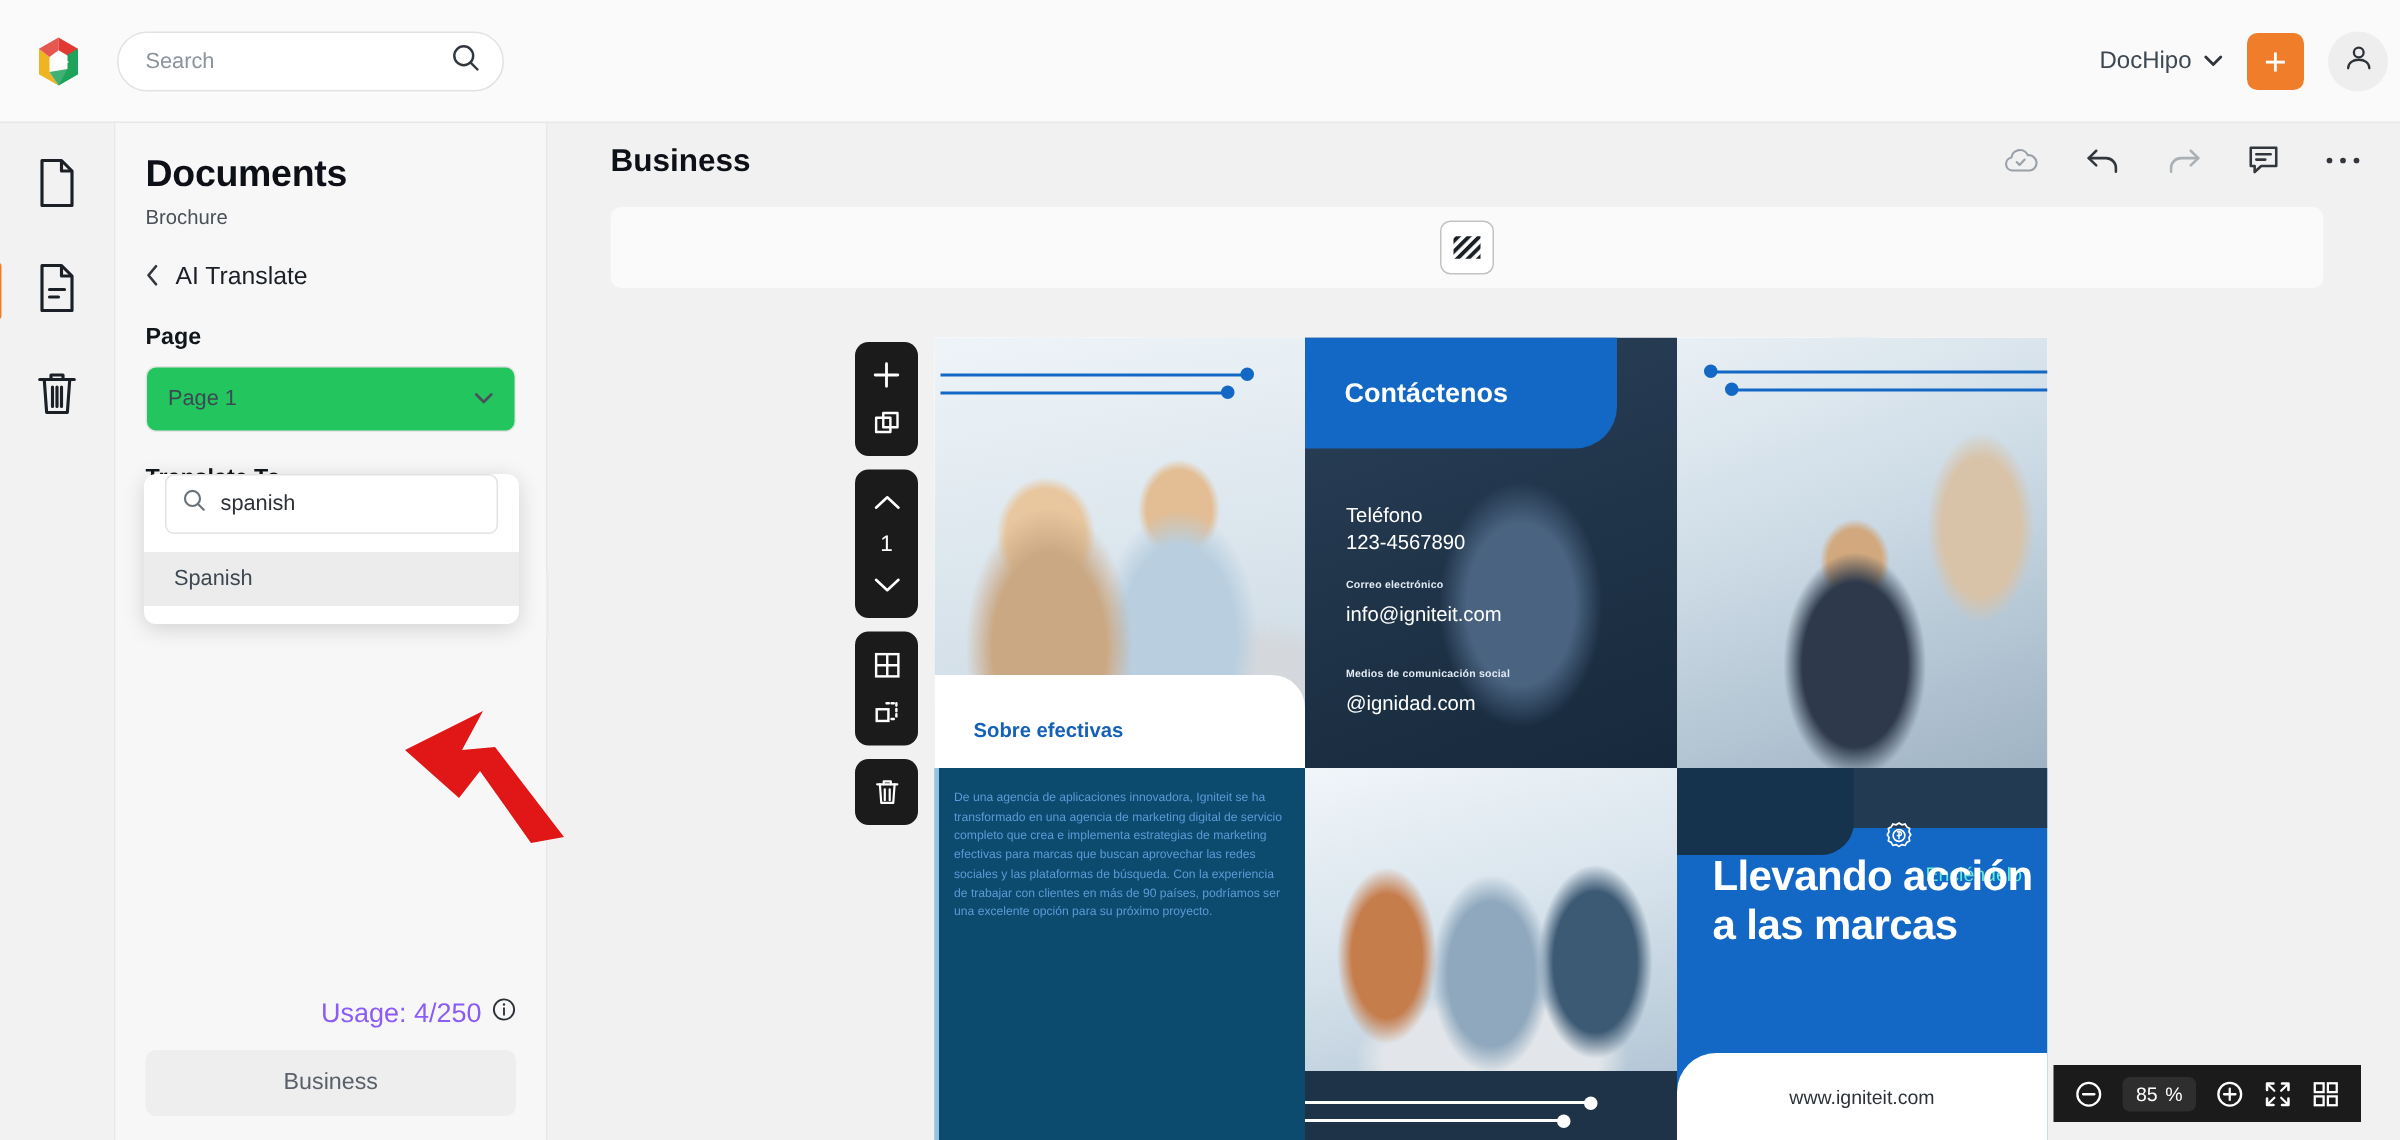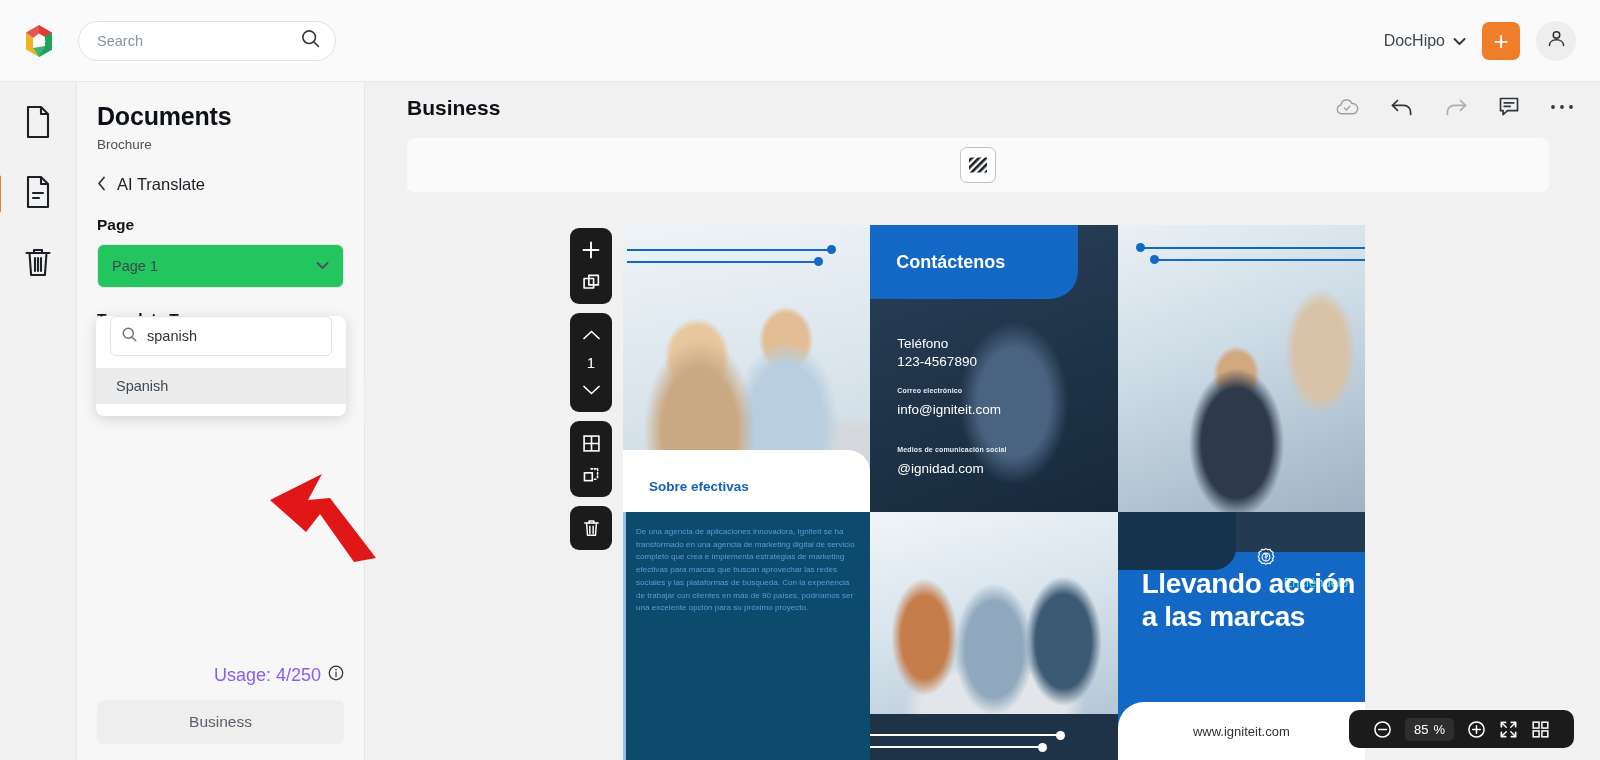--- a/index.html
+++ b/index.html
@@ -21,21 +21,21 @@
   .search-box {
     width: 258px; height: 40px; border: 1px solid #e2e2e2; border-radius: 21px;
     background: #fff; display: flex; align-items: center; padding: 0 14px 0 18px;
   }
   .search-box input {
     flex: 1; border: none; outline: none; font-size: 14.5px; color: #3d4852;
     font-family: "Liberation Sans", sans-serif; background: transparent;
   }
   .search-box input::placeholder { color: #8b939c; }
   .topbar-right {
-    margin-left: auto; display: flex; align-items: center; gap: 16px; padding-right: 24px;
+    margin-left: auto; display: flex; align-items: center; gap: 16px; padding-right: 8px;
   }
   .brand-menu {
     display: flex; align-items: center; gap: 8px; font-size: 16px; color: #3d4852;
     cursor: pointer;
   }
   .plus-btn {
     width: 38px; height: 38px; border-radius: 7px; background: #f07d2a;
     display: flex; align-items: center; justify-content: center;
     color: #fff; font-size: 26px; line-height: 1; font-weight: 300; cursor: pointer;
   }
@@ -223,21 +223,21 @@
   .brand-badge .bb-text { font-size: 13px; color: #5eead4; margin-top: 47px; }
   .site-card {
     position: absolute; left: 0; right: 0; bottom: 0; height: 58px; background: #fff;
     border-radius: 26px 0 0 0; display: flex; align-items: center; justify-content: center;
   }
   .site-card span { font-size: 13px; color: #2c3238; }
 
   
   .zoombar {
     position: absolute; right: 26px; bottom: 12px; height: 38px; background: #1b1b1b;
-    border-radius: 10px; display: flex; align-items: center; gap: 13px; padding: 0 24px; color: #fff;
+    border-radius: 0; display: flex; align-items: center; gap: 13px; padding: 0 14px; color: #fff;
   }
   .zoom-val {
     background: #2e2e2e; border-radius: 5px; padding: 4px 9px; font-size: 13px;
     display: flex; gap: 5px; align-items: center;
   }
   .zoombar span.zb-btn { cursor: pointer; display: flex; align-items: center; }
 
   
   .cursor-arrow { position: absolute; left: 268px; top: 470px; pointer-events: none; }
 </style>

